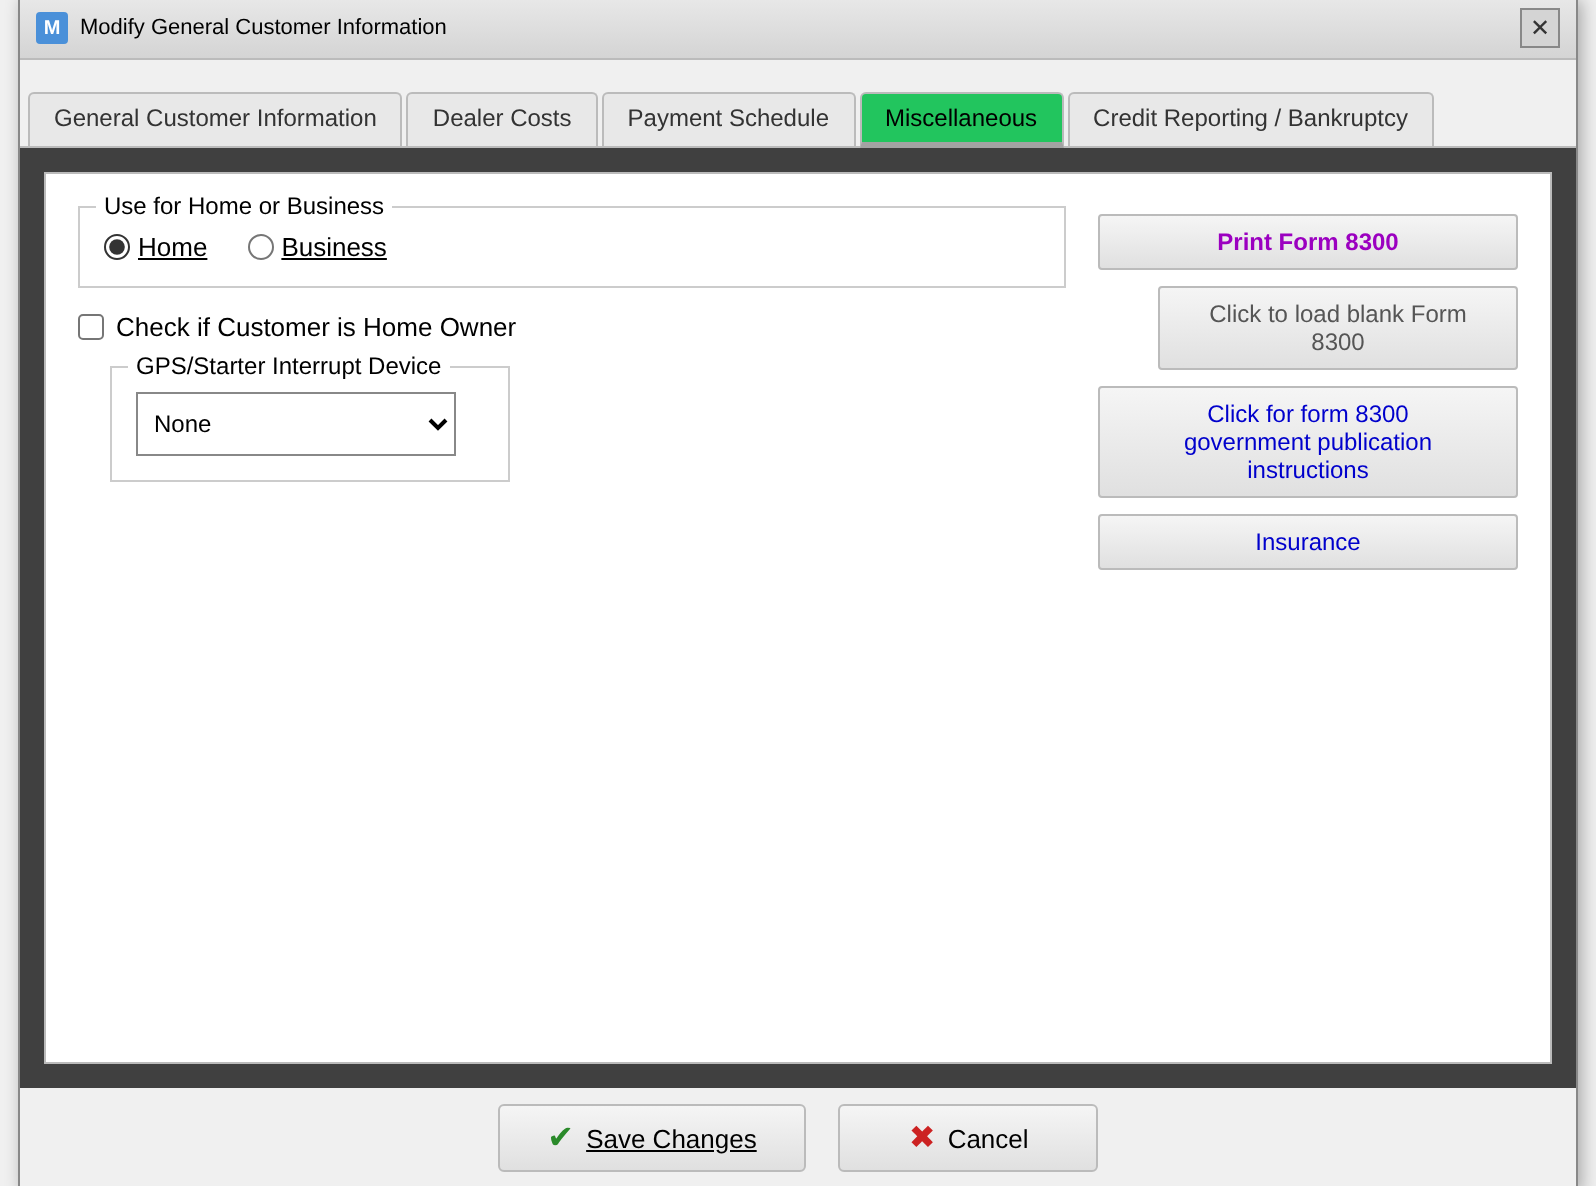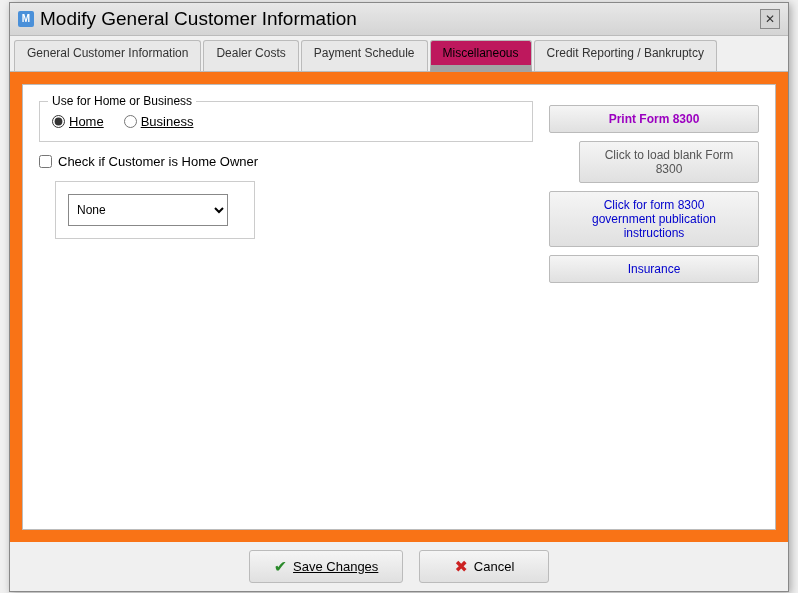--- a/index.html
+++ b/index.html
@@ -38,64 +38,64 @@
       background: #4a90d9;
       border-radius: 2px;
       display: flex;
       align-items: center;
       justify-content: center;
       color: white;
       font-size: 10px;
       font-weight: bold;
     }
     .title-text {
-      font-size: 19px;
+      font-size: 11px;
       font-weight: normal;
       color: #000;
     }
     .close-btn {
       width: 20px;
       height: 20px;
       background: #d4d4d4;
       border: 1px solid #888;
       cursor: pointer;
       display: flex;
       align-items: center;
       justify-content: center;
       font-size: 12px;
       color: #333;
     }
     .tab-bar {
       display: flex;
       background: #f0f0f0;
       border-bottom: 1px solid #bbb;
-      padding-top: 4px;
+      padding-top: 16px;
       padding-left: 4px;
     }
     .tab {
       padding: 5px 12px;
       border: 1px solid #bbb;
       border-bottom: none;
       background: #e8e8e8;
       cursor: pointer;
       font-size: 12px;
       margin-right: 2px;
       border-radius: 3px 3px 0 0;
       color: #333;
     }
     .tab.active {
-      background: #be185d;
-      border-bottom: 7px solid #a3a3a3;
+      background: #22c55e;
+      border-bottom: 3px solid #a3a3a3;
       margin-bottom: -1px;
       color: #000;
       font-weight: normal;
       z-index: 1;
     }
     .content-area {
-      background: #f97316;
+      background: #404040;
       padding: 12px;
       min-height: 470px;
       display: flex;
       flex-direction: column;
     }
     .main-panel {
       border: 1px solid #bbb;
       background: #fff;
       flex: 1;
       padding: 16px;
@@ -279,20 +279,21 @@
         </div>
 
         
         <div class="checkbox-row">
           <input type="checkbox" style="">
           <label>Check if Customer is Home Owner</label>
         </div>
 
         
         <div class="sub-group">
+          <span class="sub-group-label">GPS/Starter Interrupt Device</span>
           <div class="dropdown-row">
             <select>
               <option>None</option>
               <option>GPS Only</option>
               <option>Starter Interrupt</option>
               <option>Both</option>
             </select>
           </div>
         </div>
 

